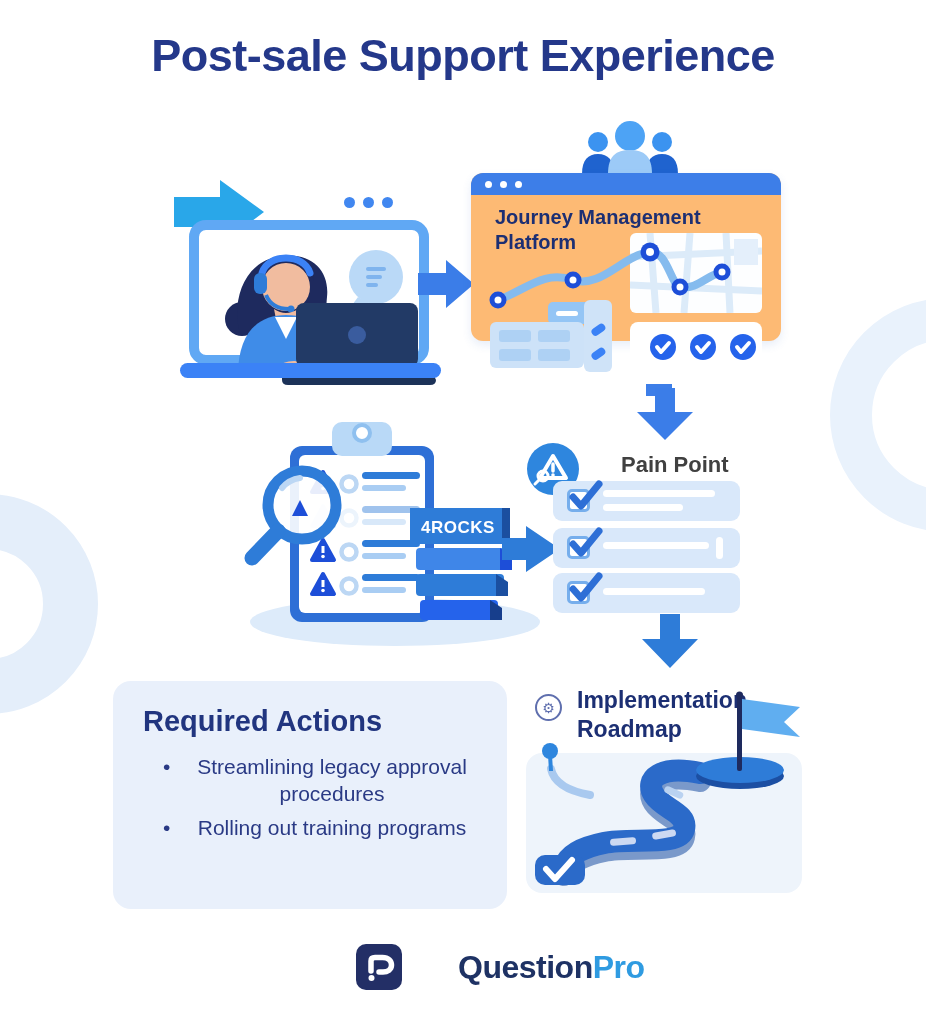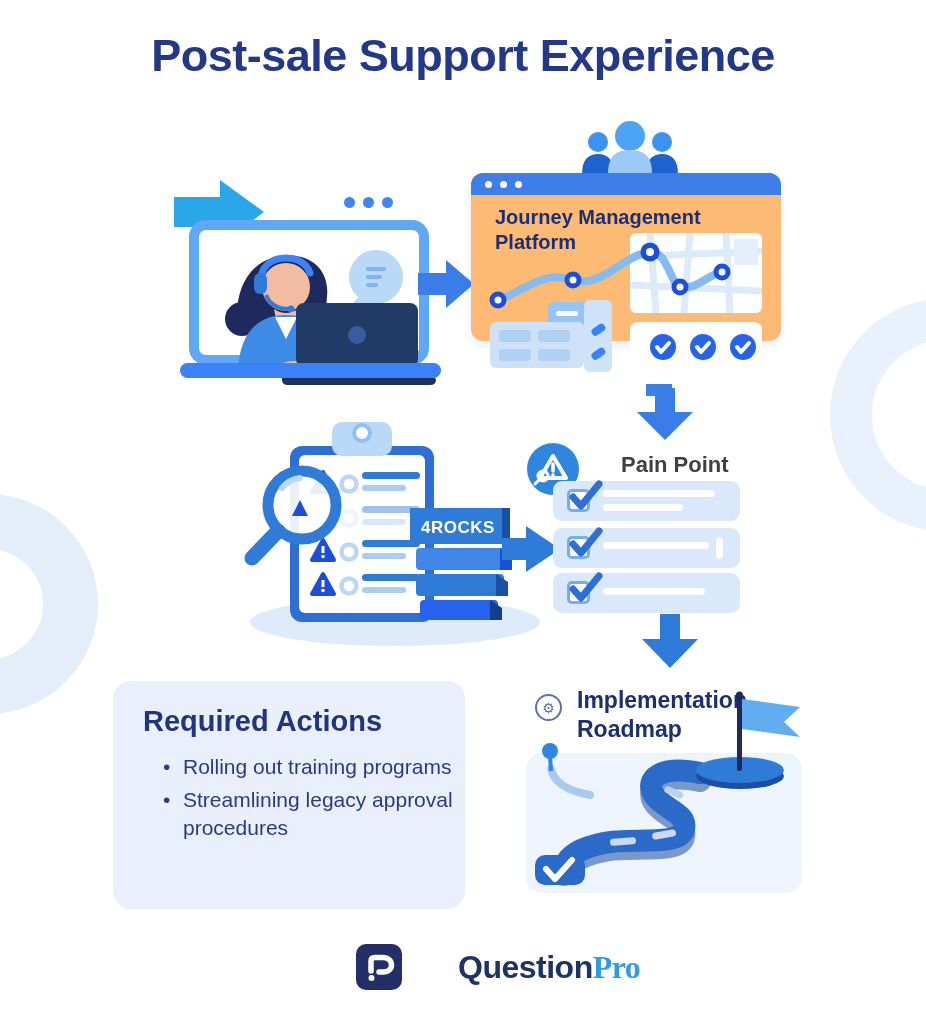--- a/index.html
+++ b/index.html
@@ -32,37 +32,37 @@
   .checkscard{position:absolute;left:159px;top:149px;width:132px;height:50px;background:#ffffff;border-radius:8px;}
   .pole{position:absolute;left:646px;top:384px;width:26px;height:12px;background:#3d7ee8;}
   
   .pp-badge{position:absolute;left:527px;top:443px;width:52px;height:52px;border-radius:50%;background:#2e86de;}
   .pp-label{position:absolute;left:593px;top:452px;font-size:22px;font-weight:bold;color:#404040;margin-left:28px;}
   .pp-row{position:absolute;left:553px;width:187px;height:40px;background:#d9e8fa;border-radius:9px;}
   .pp-check{position:absolute;left:14px;top:8px;width:23px;height:23px;background:#ffffff;
             border:3px solid #76aeec;border-radius:5px;box-sizing:border-box;}
   .pp-line{position:absolute;background:#ffffff;border-radius:4px;height:7px;}
   
-  .req-card{position:absolute;left:113px;top:681px;width:352px;height:228px;background:#e9f0fb;border-radius:18px;}
+  .req-card{position:absolute;left:113px;top:681px;width:394px;height:228px;background:#e9f0fb;border-radius:18px;text-align:center;}
   .req-head{position:absolute;left:30px;top:24px;font-size:29px;font-weight:bold;color:#21357f;}
   .req-list{position:absolute;left:48px;top:72px;width:320px;margin:0;padding:0;list-style:none;
             font-size:21px;color:#2a3a85;line-height:1.3;}
   .req-list li{position:relative;padding-left:22px;margin-bottom:6px;}
   .req-list li::before{content:"\2022";position:absolute;left:2px;top:0;color:#2a3a85;}
   
   .rm-icon{position:absolute;left:535px;top:694px;width:27px;height:27px;border-radius:50%;
            border:2px solid #5f6fae;box-sizing:border-box;display:flex;align-items:center;justify-content:center;
            font-size:14px;color:#5f6fae;}
   .rm-label{position:absolute;left:577px;top:686px;width:162px;font-size:23px;line-height:1.25;
             font-weight:bold;color:#1c2f73;}
   
   .brand{position:absolute;left:356px;top:944px;display:flex;align-items:center;gap:12px;}
   .brand-text{font-size:32px;font-weight:bold;letter-spacing:-0.5px;}
   .brand-q{color:#1e3264;margin-left:44px;}
-  .brand-p{color:#2f9be1;font-family:Liberation Serif, serif;}
+  .brand-p{color:#2f9be1;}
 </style>
 </head>
 <body>
 
 <div class="page">
 
   <div class="ring ring-right"></div>
   <div class="ring ring-left"></div>
 
   <div class="title">Post-sale Support Experience</div>
@@ -280,22 +280,22 @@
     <div class="pp-line" style="left:50px;top:15px;width:102px;"></div>
   </div>
 
   <svg class="abs" style="left:642px;top:614px;" width="56" height="54" viewBox="0 0 56 54">
     <polygon points="18,0 38,0 38,25 56,25 28,54 0,25 18,25" fill="#2e7cd8"></polygon>
   </svg>
 
   <div class="req-card">
     <div class="req-head">Required Actions</div>
     <ul class="req-list">
+      <li>Streamlining legacy approval procedures</li>
       <li>Rolling out training programs</li>
-      <li>Streamlining legacy approval procedures</li>
     </ul>
   </div>
 
   <div class="rm-icon">⚙</div>
   <div class="rm-label">Implementation Roadmap</div>
   <svg class="abs" style="left:518px;top:685px;" width="300" height="225" viewBox="0 0 300 225">
     <rect x="8" y="68" width="276" height="140" rx="16" fill="#eef4fb"></rect>
     <path d="M33,84 C36,98 50,106 72,110" fill="none" stroke="#a9c9ef" stroke-width="8" stroke-linecap="round"></path>
     <line x1="32" y1="70" x2="33" y2="86" stroke="#2e86de" stroke-width="4"></line>
     <circle cx="32" cy="66" r="8" fill="#2e86de"></circle>

